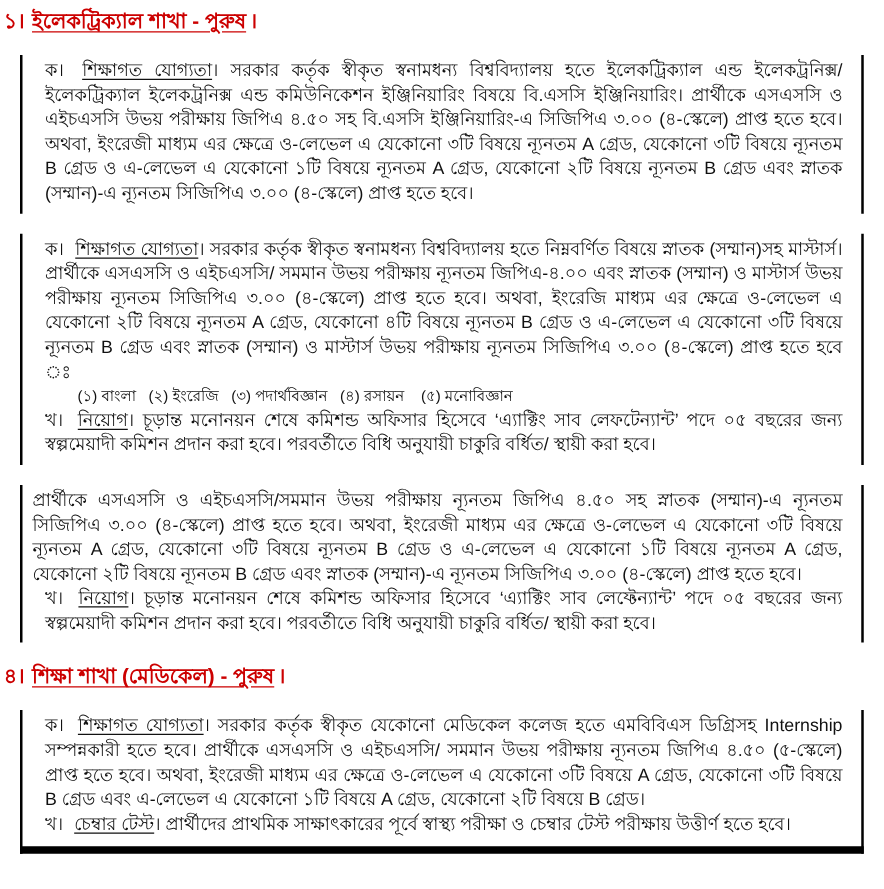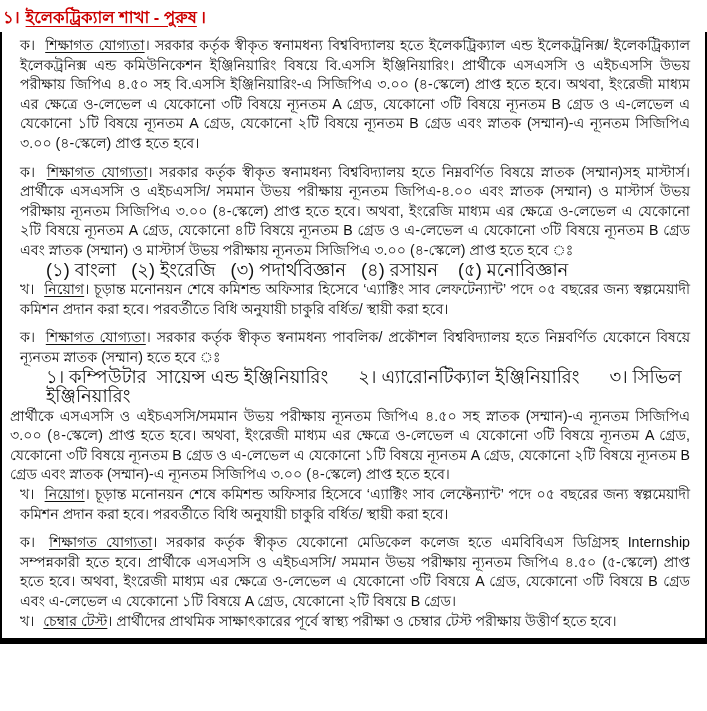--- a/index.html
+++ b/index.html
@@ -39,21 +39,21 @@
   }
   .section-title-end {
     margin-left: 3px;
     text-decoration: none;
   }
   .section-box {
     box-sizing: border-box;
     border-left: 2px solid #000;
     border-right: 2px solid #000;
     padding: 4px 15px 5px 8px;
-    margin: 0;
+    margin: 16px;
   }
   .section-box.last {
     border-bottom: 6px solid #000;
     padding-bottom: 7px;
   }
   .para {
     font-size: 14.2px;
     line-height: 19.6px;
     text-align: justify;
     padding-left: 10px;
@@ -62,42 +62,41 @@
     margin-right: 5px;
   }
   .para-term {
     text-decoration: underline;
     text-underline-offset: 2px;
   }
   .continuation {
     padding-left: 0;
   }
   .sublist {
-    font-size: 18px;
+    font-size: 12px;
     line-height: 19.6px;
     padding-left: 36px;
     white-space: pre-wrap;
   }
 </style>
 </head>
 <body>
 
 <div class="doc">
     <div class="heading"><span class="section-number">১।</span><span class="section-title">ইলেকট্রিক্যাল শাখা - পুরুষ</span><span class="section-title-end">।</span></div>
     <div class="section-box">
       <div class="para"><span class="para-label">ক।</span> <span class="para-term">শিক্ষাগত যোগ্যতা</span><span class="para-text">। সরকার কর্তৃক স্বীকৃত স্বনামধন্য বিশ্ববিদ্যালয় হতে ইলেকট্রিক্যাল এন্ড ইলেকট্রনিক্স/ ইলেকট্রিক্যাল ইলেকট্রনিক্স এন্ড কমিউনিকেশন ইঞ্জিনিয়ারিং বিষয়ে বি.এসসি ইঞ্জিনিয়ারিং। প্রার্থীকে এসএসসি ও এইচএসসি উভয় পরীক্ষায় জিপিএ ৪.৫০ সহ বি.এসসি ইঞ্জিনিয়ারিং-এ সিজিপিএ ৩.০০ (৪-স্কেলে) প্রাপ্ত হতে হবে। অথবা, ইংরেজী মাধ্যম এর ক্ষেত্রে ও-লেভেল এ যেকোনো ৩টি বিষয়ে ন্যূনতম A গ্রেড, যেকোনো ৩টি বিষয়ে ন্যূনতম B গ্রেড ও এ-লেভেল এ যেকোনো ১টি বিষয়ে ন্যূনতম A গ্রেড, যেকোনো ২টি বিষয়ে ন্যূনতম B গ্রেড এবং স্নাতক (সম্মান)-এ ন্যূনতম সিজিপিএ ৩.০০ (৪-স্কেলে) প্রাপ্ত হতে হবে।</span></div>
     </div>
     <div class="section-box">
       <div class="para"><span class="para-label">ক।</span> <span class="para-term">শিক্ষাগত যোগ্যতা</span><span class="para-text">। সরকার কর্তৃক স্বীকৃত স্বনামধন্য বিশ্ববিদ্যালয় হতে নিম্নবর্ণিত বিষয়ে স্নাতক (সম্মান)সহ মাস্টার্স। প্রার্থীকে এসএসসি ও এইচএসসি/ সমমান উভয় পরীক্ষায় ন্যূনতম জিপিএ-৪.০০ এবং স্নাতক (সম্মান) ও মাস্টার্স উভয় পরীক্ষায় ন্যূনতম সিজিপিএ ৩.০০ (৪-স্কেলে) প্রাপ্ত হতে হবে। অথবা, ইংরেজি মাধ্যম এর ক্ষেত্রে ও-লেভেল এ যেকোনো ২টি বিষয়ে ন্যূনতম A গ্রেড, যেকোনো ৪টি বিষয়ে ন্যূনতম B গ্রেড ও এ-লেভেল এ যেকোনো ৩টি বিষয়ে ন্যূনতম B গ্রেড এবং স্নাতক (সম্মান) ও মাস্টার্স উভয় পরীক্ষায় ন্যূনতম সিজিপিএ ৩.০০ (৪-স্কেলে) প্রাপ্ত হতে হবে ঃ</span></div>
       <div class="sublist">(১) বাংলা   (২) ইংরেজি   (৩) পদার্থবিজ্ঞান   (৪) রসায়ন    (৫) মনোবিজ্ঞান</div>
       <div class="para"><span class="para-label">খ।</span> <span class="para-term">নিয়োগ</span><span class="para-text">। চূড়ান্ত মনোনয়ন শেষে কমিশন্ড অফিসার হিসেবে ‘এ্যাক্টিং সাব লেফটেন্যান্ট’ পদে ০৫ বছরের জন্য স্বল্পমেয়াদী কমিশন প্রদান করা হবে। পরবর্তীতে বিধি অনুযায়ী চাকুরি বর্ধিত/ স্থায়ী করা হবে।</span></div>
     </div>
     <div class="section-box">
-      <div class="para"><span class="para-label">ক।</span> <span class="para-term">শিক্ষাগত যোগ্যতা</span><span class="para-text">। সরকার কর্তৃক স্বীকৃত স্বনামধন্য পাবলিক/ প্রকৌশল বিশ্ববিদ্যালয় হতে নিম্নবর্ণিত যেকোনে বিষয়ে ন্যূনতম স্নাতক (সম্মান) হতে হবে ঃ</span></div>
-      <div class="sublist">১। কম্পিউটার  সায়েন্স এন্ড ইঞ্জিনিয়ারিং      ২। এ্যারোনটিক্যাল ইঞ্জিনিয়ারিং      ৩। সিভিল ইঞ্জিনিয়ারিং</div>
       <div class="para continuation">প্রার্থীকে এসএসসি ও এইচএসসি/সমমান উভয় পরীক্ষায় ন্যূনতম জিপিএ ৪.৫০ সহ স্নাতক (সম্মান)-এ ন্যূনতম সিজিপিএ ৩.০০ (৪-স্কেলে) প্রাপ্ত হতে হবে। অথবা, ইংরেজী মাধ্যম এর ক্ষেত্রে ও-লেভেল এ যেকোনো ৩টি বিষয়ে ন্যূনতম A গ্রেড, যেকোনো ৩টি বিষয়ে ন্যূনতম B গ্রেড ও এ-লেভেল এ যেকোনো ১টি বিষয়ে ন্যূনতম A গ্রেড, যেকোনো ২টি বিষয়ে ন্যূনতম B গ্রেড এবং স্নাতক (সম্মান)-এ ন্যূনতম সিজিপিএ ৩.০০ (৪-স্কেলে) প্রাপ্ত হতে হবে।</div>
       <div class="para"><span class="para-label">খ।</span> <span class="para-term">নিয়োগ</span><span class="para-text">। চূড়ান্ত মনোনয়ন শেষে কমিশন্ড অফিসার হিসেবে ‘এ্যাক্টিং সাব লেফ্টেন্যান্ট’ পদে ০৫ বছরের জন্য স্বল্পমেয়াদী কমিশন প্রদান করা হবে। পরবর্তীতে বিধি অনুযায়ী চাকুরি বর্ধিত/ স্থায়ী করা হবে।</span></div>
     </div>
+    <div class="heading"><span class="section-number">৪।</span><span class="section-title">শিক্ষা শাখা (মেডিকেল) - পুরুষ</span><span class="section-title-end">।</span></div>
     <div class="section-box last">
       <div class="para"><span class="para-label">ক।</span> <span class="para-term">শিক্ষাগত যোগ্যতা</span><span class="para-text">। সরকার কর্তৃক স্বীকৃত যেকোনো মেডিকেল কলেজ হতে এমবিবিএস ডিগ্রিসহ Internship সম্পন্নকারী হতে হবে। প্রার্থীকে এসএসসি ও এইচএসসি/ সমমান উভয় পরীক্ষায় ন্যূনতম জিপিএ ৪.৫০ (৫-স্কেলে) প্রাপ্ত হতে হবে। অথবা, ইংরেজী মাধ্যম এর ক্ষেত্রে ও-লেভেল এ যেকোনো ৩টি বিষয়ে A গ্রেড, যেকোনো ৩টি বিষয়ে B গ্রেড এবং এ-লেভেল এ যেকোনো ১টি বিষয়ে A গ্রেড, যেকোনো ২টি বিষয়ে B গ্রেড।</span></div>
       <div class="para"><span class="para-label">খ।</span> <span class="para-term">চেম্বার টেস্ট</span><span class="para-text">। প্রার্থীদের প্রাথমিক সাক্ষাৎকারের পূর্বে স্বাস্থ্য পরীক্ষা ও চেম্বার টেস্ট পরীক্ষায় উত্তীর্ণ হতে হবে।</span></div>
     </div>
   </div>
 
 </body></html>

